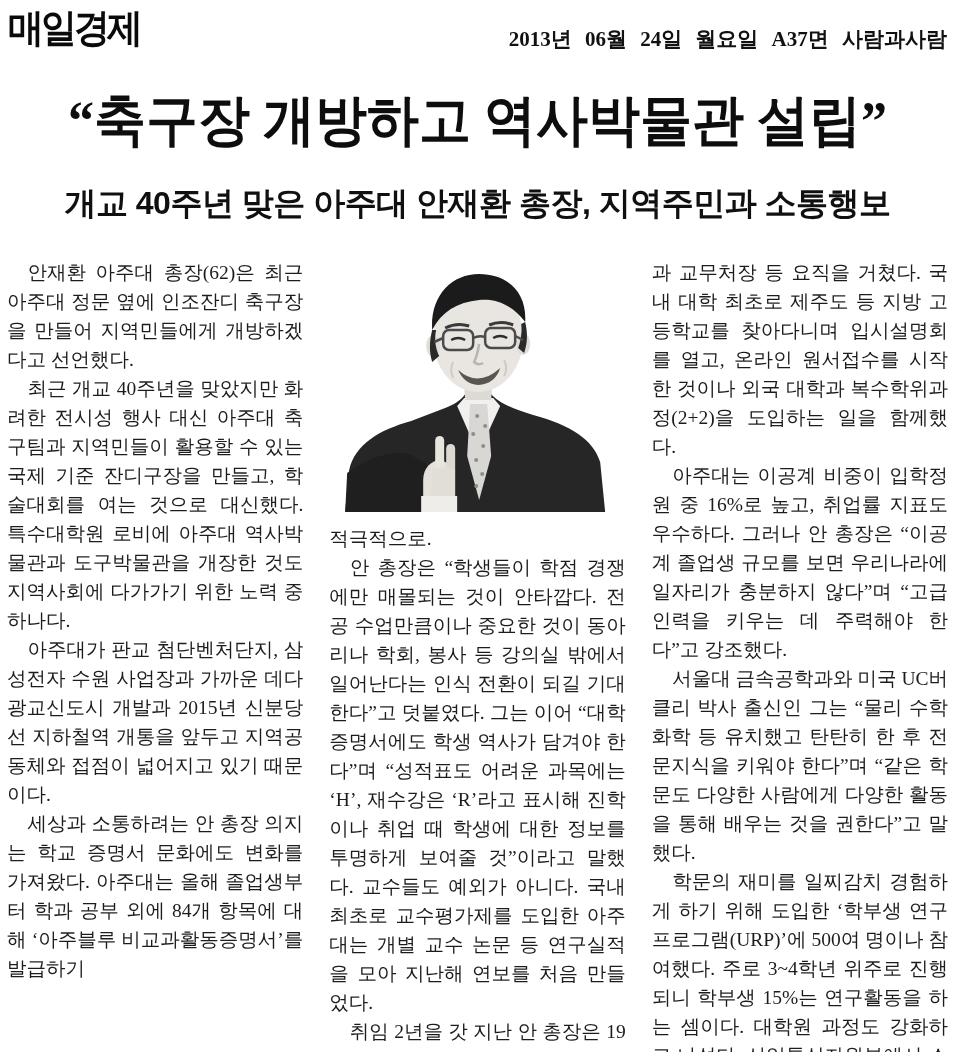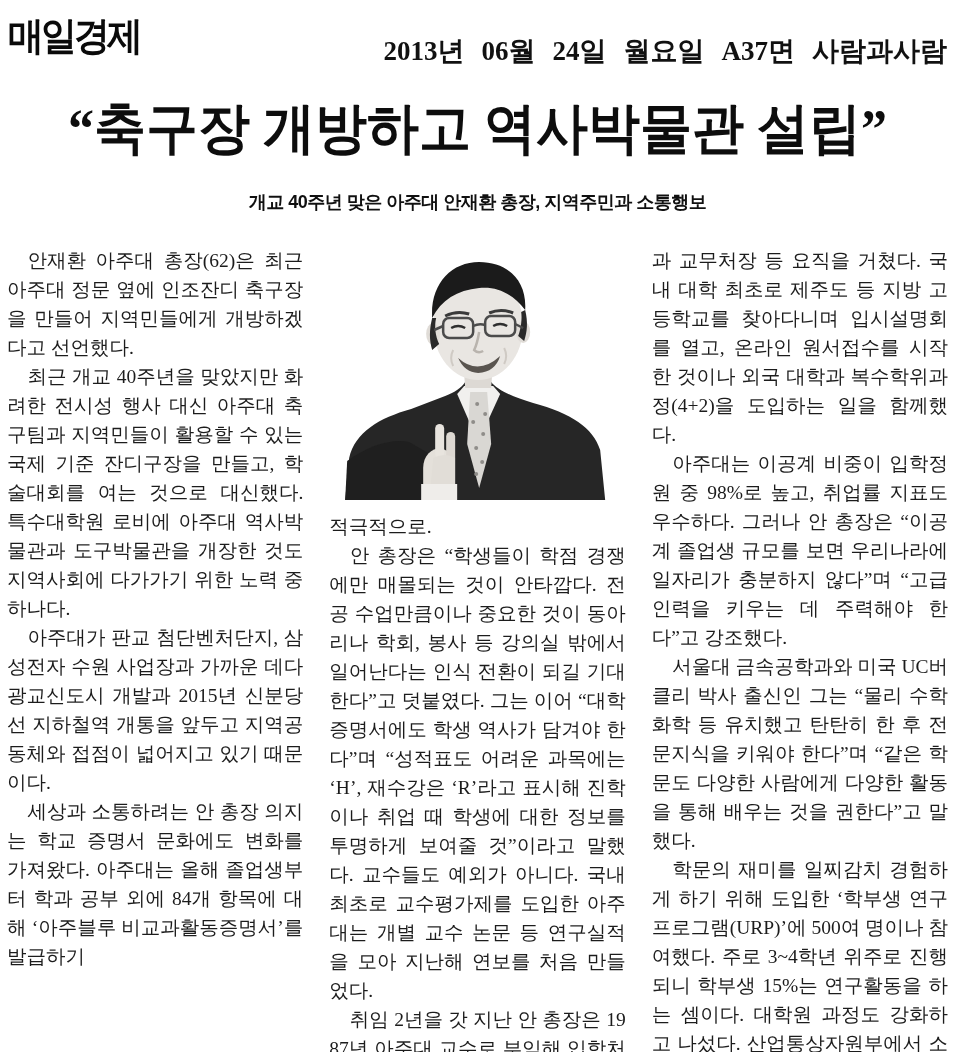--- a/index.html
+++ b/index.html
@@ -7,56 +7,56 @@
     width: 955px; height: 1052px;
     background: #ffffff;
     overflow: hidden;
   }
   .page {
     position: relative;
     width: 955px; height: 1052px;
     color: #141414;
     font-family: "Liberation Serif", serif;
     box-sizing: border-box;
-    padding: 8px 7px;
+    padding: 0 7px;
   }
   
   .masthead { position: relative; height: 62px; }
   .logo {
     position: absolute; left: 1px; top: 2px;
     font-family: "Liberation Sans", sans-serif;
     font-size: 36px; font-weight: 900;
     letter-spacing: -3px;
     transform: scaleY(1.08);
     transform-origin: top left;
     color: #0a0a0a;
     white-space: nowrap;
   }
   .dateline {
     position: absolute; right: 1px; top: 25px;
-    font-size: 27px; font-weight: 600;
+    font-size: 21px; font-weight: 600;
     word-spacing: 0.38em;
     color: #111;
     white-space: nowrap;
   }
   
   .headline {
     margin-top: 24px;
     text-align: center;
     font-size: 52px; font-weight: 800;
     letter-spacing: 0px;
     color: #0d0d0d;
     transform: scaleY(1.06);
     white-space: nowrap;
   }
   .subheadline {
     margin-top: 26px;
     text-align: center;
     font-family: "Liberation Sans", sans-serif;
-    font-size: 18px; font-weight: 700;
+    font-size: 32px; font-weight: 700;
     letter-spacing: -0.5px;
     color: #101010;
     white-space: nowrap;
   }
   
   .columns {
     margin-top: 32px;
     display: flex;
     gap: 26px;
   }
@@ -163,21 +163,21 @@
 
           <path d="M84 254 L84 238 L120 238 L120 254 Z" fill="#efedea"></path>
         </svg>
       </div>
       <p>적극적으로.</p>
       <p class="indent">안 총장은 “학생들이 학점 경쟁에만 매몰되는 것이 안타깝다. 전공 수업만큼이나 중요한 것이 동아리나 학회, 봉사 등 강의실 밖에서 일어난다는 인식 전환이 되길 기대한다”고 덧붙였다. 그는 이어 “대학 증명서에도 학생 역사가 담겨야 한다”며 “성적표도 어려운 과목에는 ‘H’, 재수강은 ‘R’라고 표시해 진학이나 취업 때 학생에 대한 정보를 투명하게 보여줄 것”이라고 말했다. 교수들도 예외가 아니다. 국내 최초로 교수평가제를 도입한 아주대는 개별 교수 논문 등 연구실적을 모아 지난해 연보를 처음 만들었다.</p>
       <p class="indent">취임 2년을 갓 지난 안 총장은 1987년 아주대 교수로 부임해 입학처장</p>
     </div>
 
     <div class="col">
-      <p>과 교무처장 등 요직을 거쳤다. 국내 대학 최초로 제주도 등 지방 고등학교를 찾아다니며 입시설명회를 열고, 온라인 원서접수를 시작한 것이나 외국 대학과 복수학위과정(4+2)을 도입하는 일을 함께했다.</p>
-      <p class="indent">아주대는 이공계 비중이 입학정원 중 98%로 높고, 취업률 지표도 우수하다. 그러나 안 총장은 “이공계 졸업생 규모를 보면 우리나라에 일자리가 충분하지 않다”며 “고급 인력을 키우는 데 주력해야 한다”고 강조했다.</p>
+      <p>과 교무처장 등 요직을 거쳤다. 국내 대학 최초로 제주도 등 지방 고등학교를 찾아다니며 입시설명회를 열고, 온라인 원서접수를 시작한 것이나 외국 대학과 복수학위과정(2+2)을 도입하는 일을 함께했다.</p>
+      <p class="indent">아주대는 이공계 비중이 입학정원 중 16%로 높고, 취업률 지표도 우수하다. 그러나 안 총장은 “이공계 졸업생 규모를 보면 우리나라에 일자리가 충분하지 않다”며 “고급 인력을 키우는 데 주력해야 한다”고 강조했다.</p>
       <p class="indent">서울대 금속공학과와 미국 UC버클리 박사 출신인 그는 “물리 수학 화학 등 유치했고 탄탄히 한 후 전문지식을 키워야 한다”며 “같은 학문도 다양한 사람에게 다양한 활동을 통해 배우는 것을 권한다”고 말했다.</p>
       <p class="indent">학문의 재미를 일찌감치 경험하게 하기 위해 도입한 ‘학부생 연구프로그램(URP)’에 500여 명이나 참여했다. 주로 3~4학년 위주로 진행되니 학부생 15%는 연구활동을 하는 셈이다. 대학원 과정도 강화하고 나섰다. 산업통상자원부에서 소프트웨어특성화대학원을 유치했고, 교육대학원은 교원양성기관 평가에서 최고 성적을 받았다.</p>
 
     </div>
 
   </div>
 </div>
 
 </body></html>

